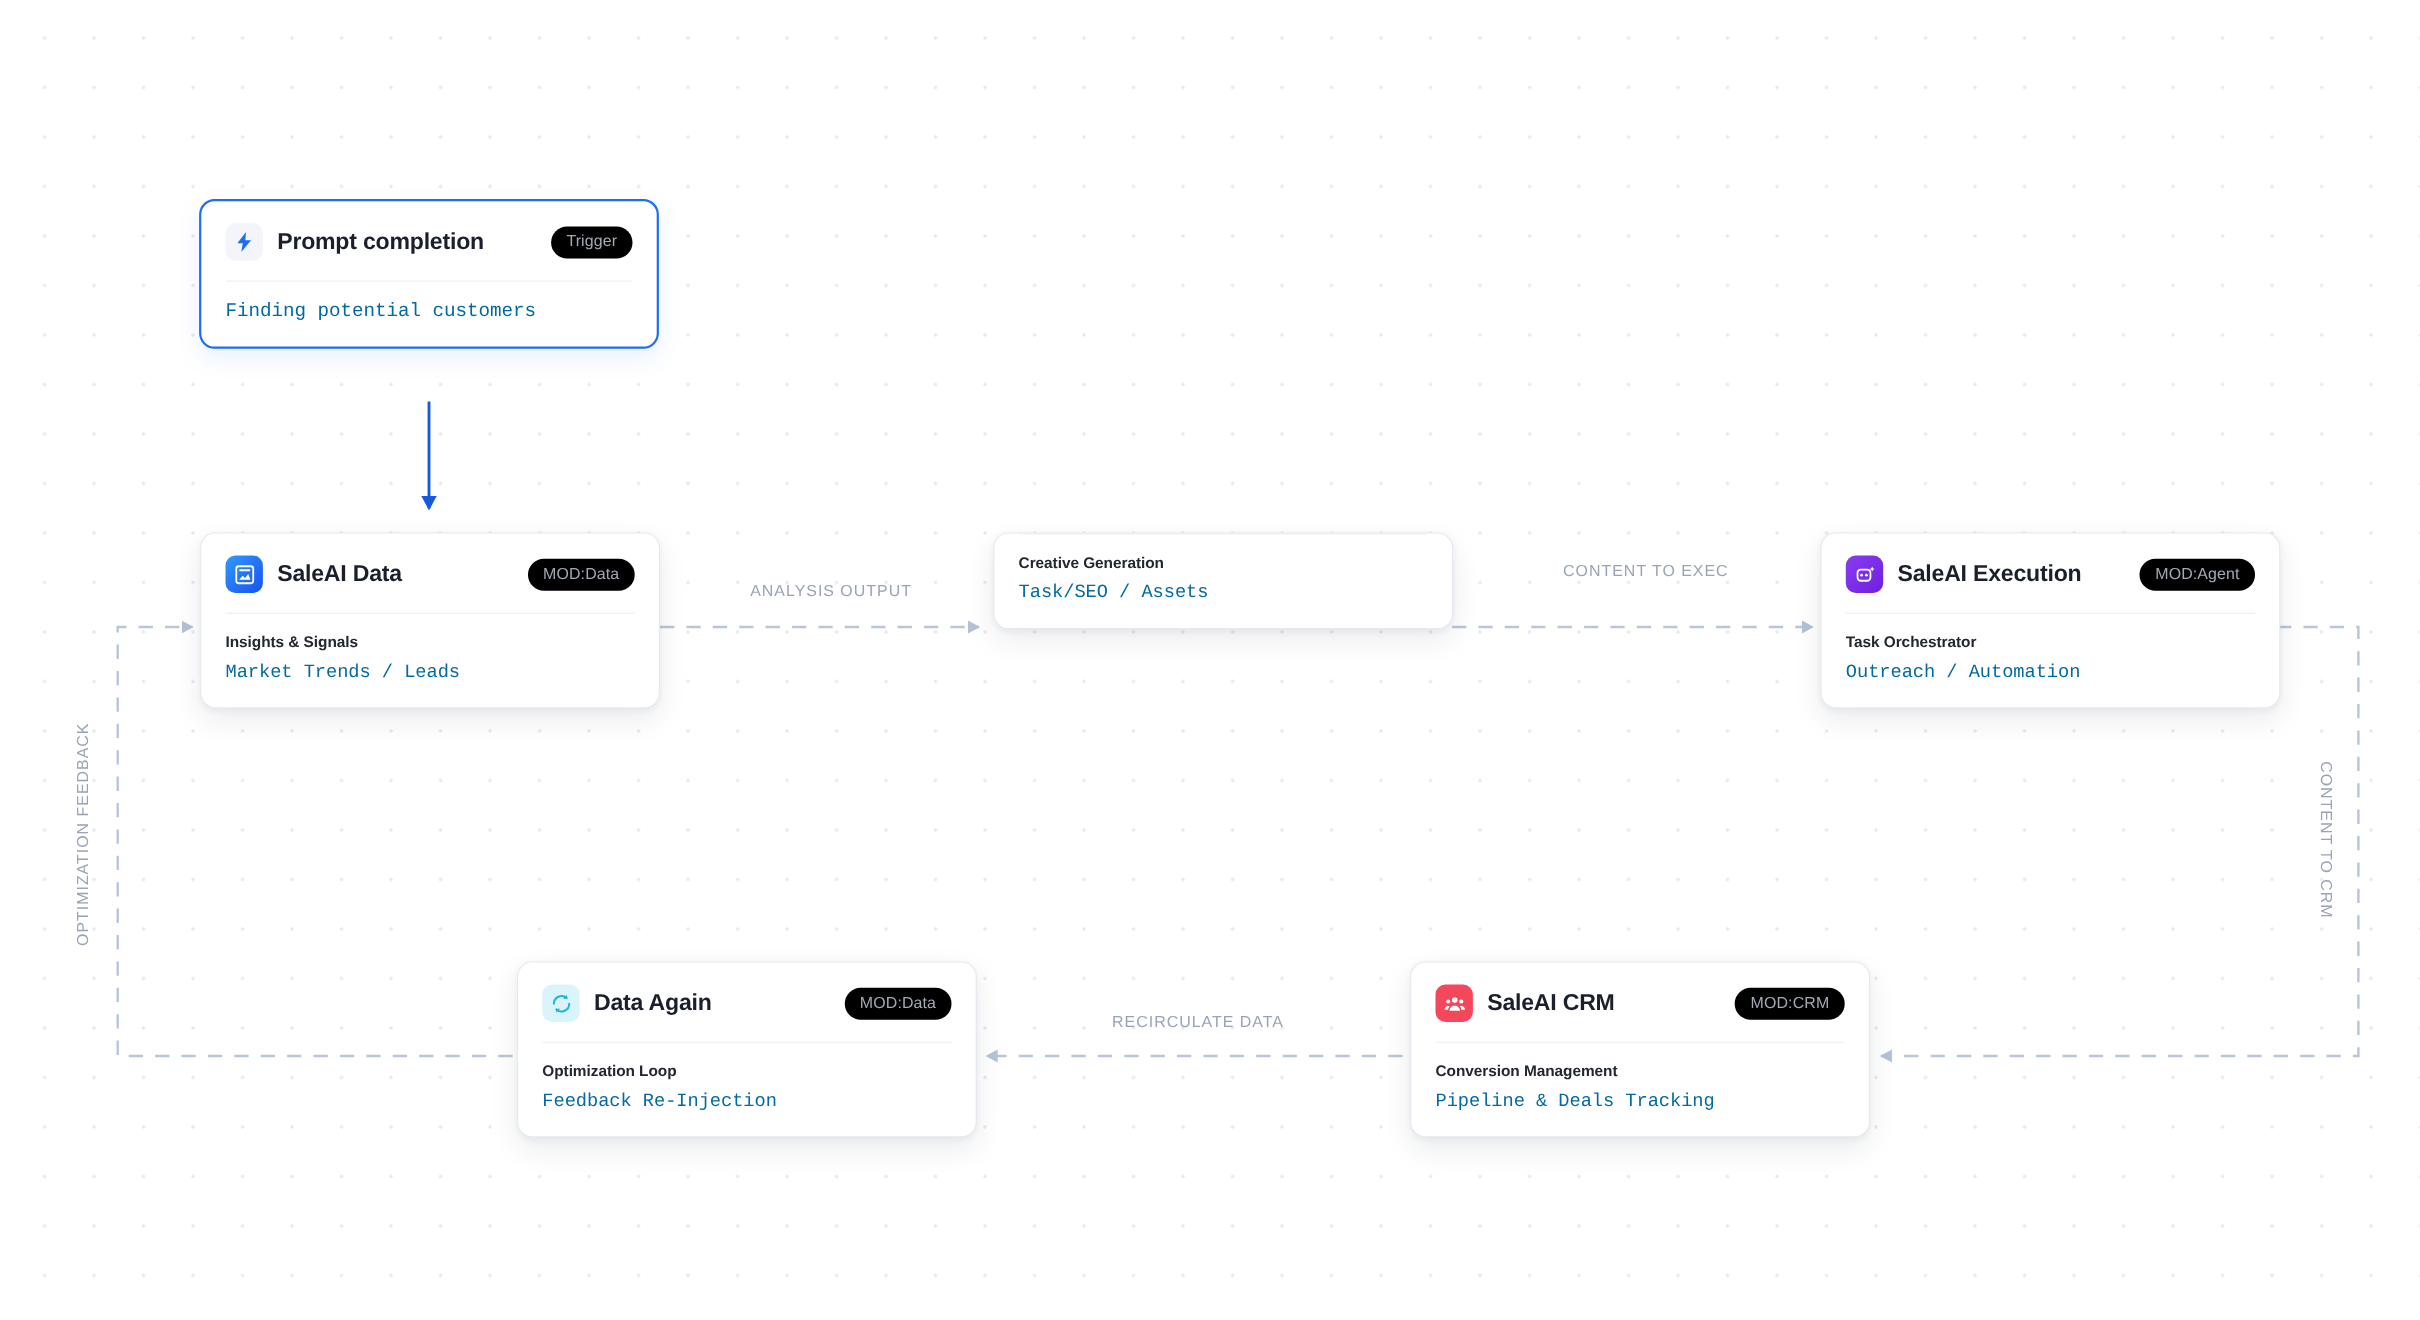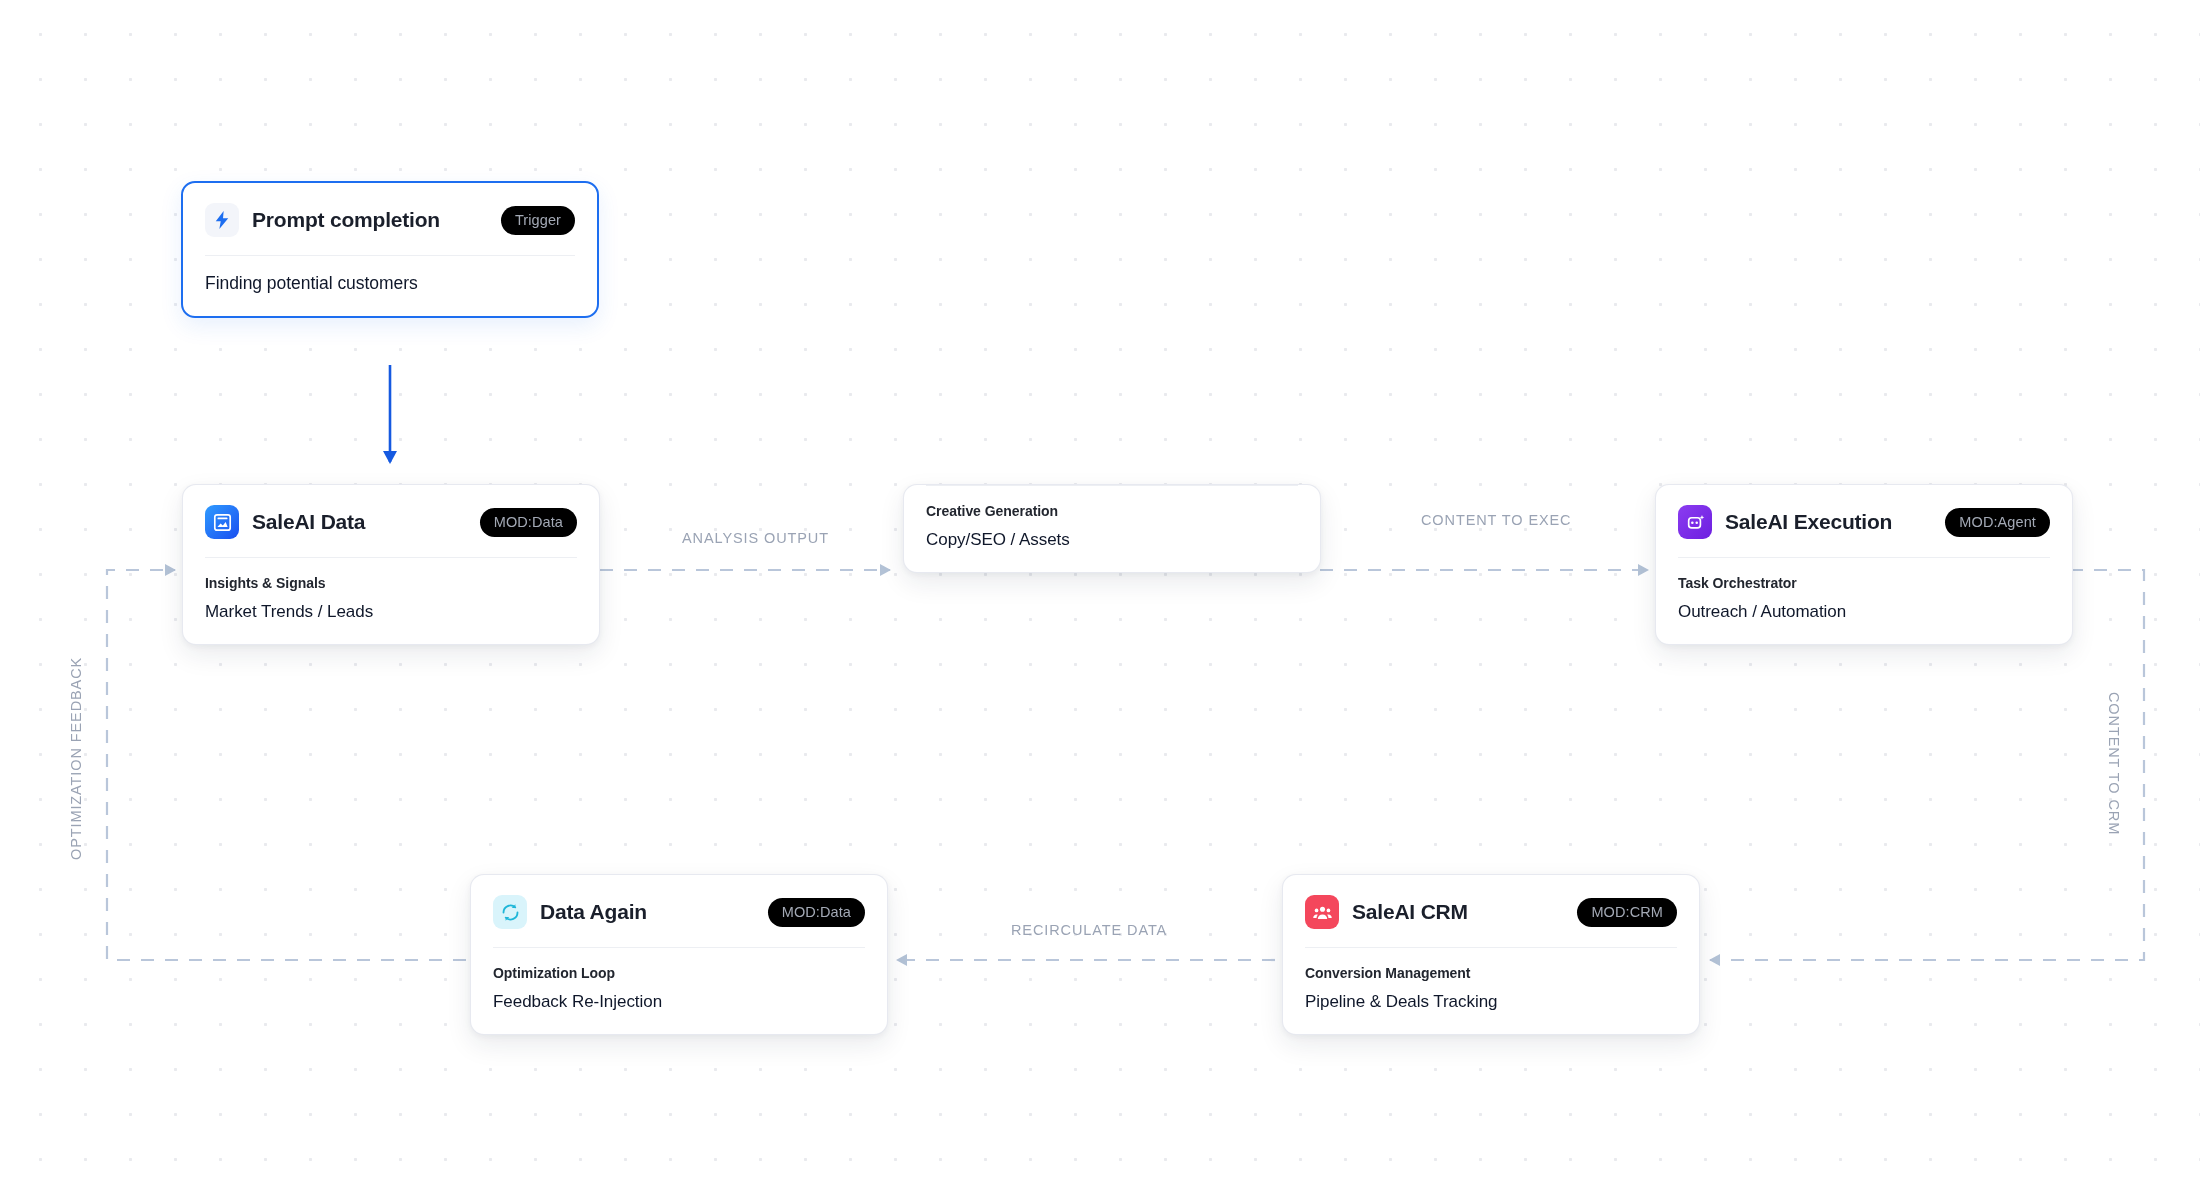--- a/index.html
+++ b/index.html
@@ -87,24 +87,25 @@
     padding: 17px 22px 22px 22px;
   }
   .node-primary {
     font-size: 14px;
     color: #22262f;
     font-weight: 600;
     letter-spacing: -0.05px;
   }
   .node-secondary {
     font-size: 17px;
-    color: #0f172a;
+    color: #0369a1;
     margin-top: 11px;
     font-weight: 400;
     letter-spacing: -0.05px;
+    font-family: Liberation Mono, monospace;
   }
   .node.trigger .node-body { padding-top: 17px; }
   .node.trigger .node-secondary { margin-top: 0; }
 
   
   .edge-label {
     position: absolute;
     font-size: 14.5px;
     letter-spacing: 0.9px;
     color: #9aa3b4;
@@ -191,21 +192,21 @@
     <div class="node-body">
       <div class="node-primary">Insights &amp; Signals</div>
       <div class="node-secondary">Market Trends / Leads</div>
     </div>
   </div>
 
   <div class="node" style="left:903px; top:484px; width:418px;">
     <div class="node-divider"></div>
     <div class="node-body">
       <div class="node-primary">Creative Generation</div>
-      <div class="node-secondary">Copy/SEO / Assets</div>
+      <div class="node-secondary">Task/SEO / Assets</div>
     </div>
   </div>
 
   <div class="node" style="left:1655px; top:484px; width:418px;">
     <div class="node-head">
       <div class="node-icon" style="background:linear-gradient(135deg,#8b3cf0 0%,#6d1fe0 100%);">
         <svg width="21" height="21" viewBox="0 0 24 24">
           <rect x="4.2" y="6.6" width="13.4" height="11.6" rx="3.4" fill="none" stroke="#ffffff" stroke-width="1.9"></rect>
           <circle cx="8.4" cy="12.4" r="1.45" fill="#ffffff"></circle>
           <circle cx="13.4" cy="12.4" r="1.45" fill="#ffffff"></circle>

